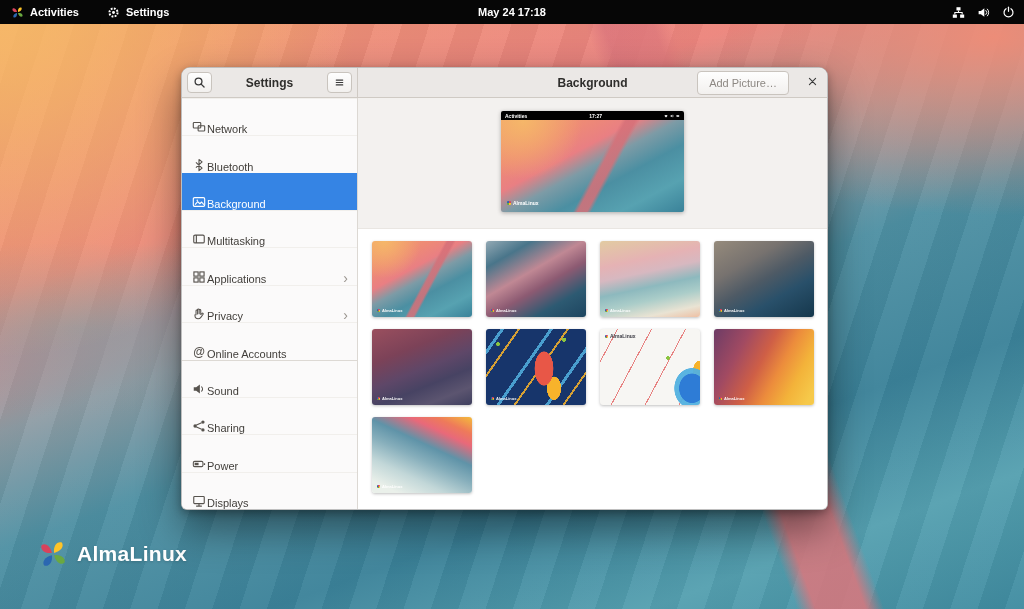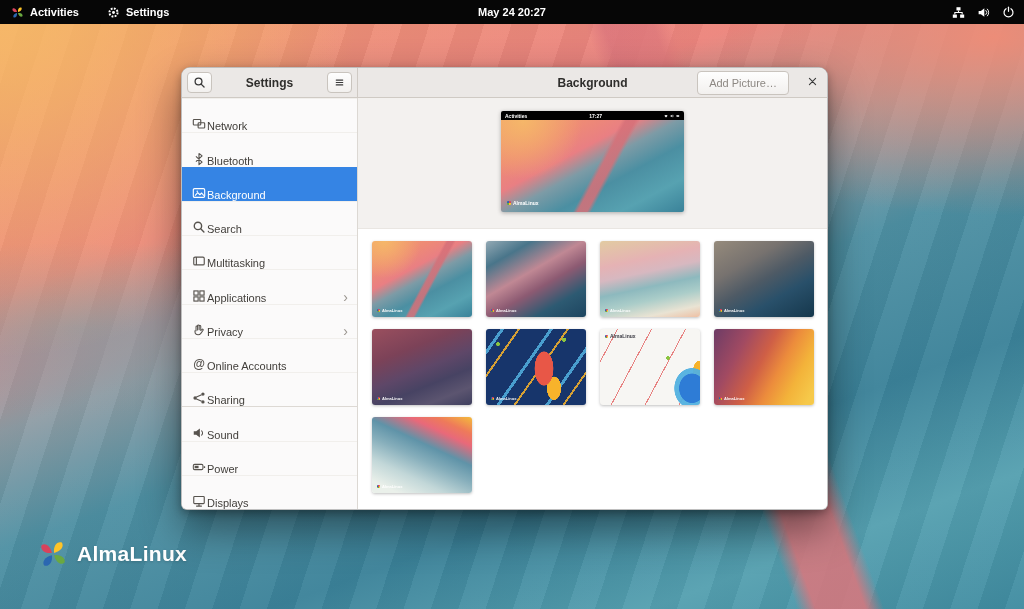--- a/index.html
+++ b/index.html
@@ -122,21 +122,21 @@
       <button class="tb-item">
         <span class="tb-icon">
             <svg viewBox="0 0 16 16">
               <circle cx="8" cy="8" r="5" fill="none" stroke="currentColor" stroke-width="2.4" stroke-dasharray="2.3 1.6"></circle>
               <circle cx="8" cy="8" r="1.8" fill="currentColor"></circle>
             </svg>
           </span>
         <span>Settings</span>
       </button>
     </div>
-    <button class="tb-clock">May 24  20:27</button>
+    <button class="tb-clock">May 24  17:18</button>
     <div class="tb-right">
 
     <span class="tb-icon">
           <svg viewBox="0 0 16 16">
             <rect x="5.5" y="1.5" width="5" height="4" fill="currentColor"></rect>
             <rect x="1" y="10.5" width="5" height="4" fill="currentColor"></rect>
             <rect x="10" y="10.5" width="5" height="4" fill="currentColor"></rect>
             <path d="M8 5.5V8M8 8H3.5v2.5M8 8h4.5v2.5" stroke="currentColor" fill="none" stroke-width="1.3"></path>
           </svg>
         </span>
@@ -226,30 +226,20 @@
                 <rect x="1.5" y="3" width="13" height="10" rx="1.5"></rect>
                 <path d="M3.5 11l3-3.5 2.5 2.5 2-2 2.5 3" stroke-linejoin="round"></path>
                 <circle cx="6" cy="6" r="0.9" fill="currentColor" stroke="none"></circle>
               </svg>
             </span>
             <span class="label">Background</span>
 
           </div>
           <div class="row">
             <span class="icon">
-              <svg viewBox="0 0 16 16" fill="none" stroke="currentColor" stroke-width="1.6" stroke-linecap="round">
-                <circle cx="6.8" cy="6.8" r="4.2"></circle>
-                <path d="M10 10l3.6 3.6"></path>
-              </svg>
-            </span>
-            <span class="label">Search</span>
-
-          </div>
-          <div class="row">
-            <span class="icon">
               <svg viewBox="0 0 16 16" fill="none" stroke="currentColor" stroke-width="1.3">
                 <rect x="2" y="3.5" width="12" height="9" rx="1.5"></rect>
                 <path d="M5 3.5v9"></path>
               </svg>
             </span>
             <span class="label">Multitasking</span>
 
           </div>
           <div class="row">
             <span class="icon">
@@ -270,40 +260,40 @@
               </svg>
             </span>
             <span class="label">Privacy</span>
             <span class="chev">›</span>
           </div>
           <div class="row">
             <span class="icon">@</span>
             <span class="label">Online Accounts</span>
 
           </div>
+          <div class="row group-start">
+            <span class="icon">
+              <svg viewBox="0 0 16 16">
+                <path d="M2 6h2.8L9 2.8v10.4L4.8 10H2z" fill="currentColor"></path>
+                <path d="M11 5.5a3.5 3.5 0 010 5" stroke="currentColor" fill="none" stroke-width="1.2" stroke-linecap="round"></path>
+              </svg>
+            </span>
+            <span class="label">Sound</span>
+
+          </div>
           <div class="row">
             <span class="icon">
               <svg viewBox="0 0 16 16" fill="currentColor">
                 <circle cx="12.5" cy="3.5" r="1.9"></circle>
                 <circle cx="3.5" cy="8" r="1.9"></circle>
                 <circle cx="12.5" cy="12.5" r="1.9"></circle>
                 <path d="M4.5 7.2l6.5-3M4.5 8.8l6.5 3" stroke="currentColor" stroke-width="1.2" fill="none"></path>
               </svg>
             </span>
             <span class="label">Sharing</span>
-
-          </div>
-          <div class="row group-start">
-            <span class="icon">
-              <svg viewBox="0 0 16 16">
-                <path d="M2 6h2.8L9 2.8v10.4L4.8 10H2z" fill="currentColor"></path>
-                <path d="M11 5.5a3.5 3.5 0 010 5" stroke="currentColor" fill="none" stroke-width="1.2" stroke-linecap="round"></path>
-              </svg>
-            </span>
-            <span class="label">Sound</span>
 
           </div>
           <div class="row">
             <span class="icon">
               <svg viewBox="0 0 16 16" fill="none" stroke="currentColor" stroke-width="1.2">
                 <rect x="1.5" y="5" width="11" height="6" rx="1.5"></rect>
                 <path d="M14.2 7v2" stroke-width="1.6"></path>
                 <rect x="3" y="6.6" width="4.5" height="2.8" fill="currentColor" stroke="none"></rect>
               </svg>
             </span>

